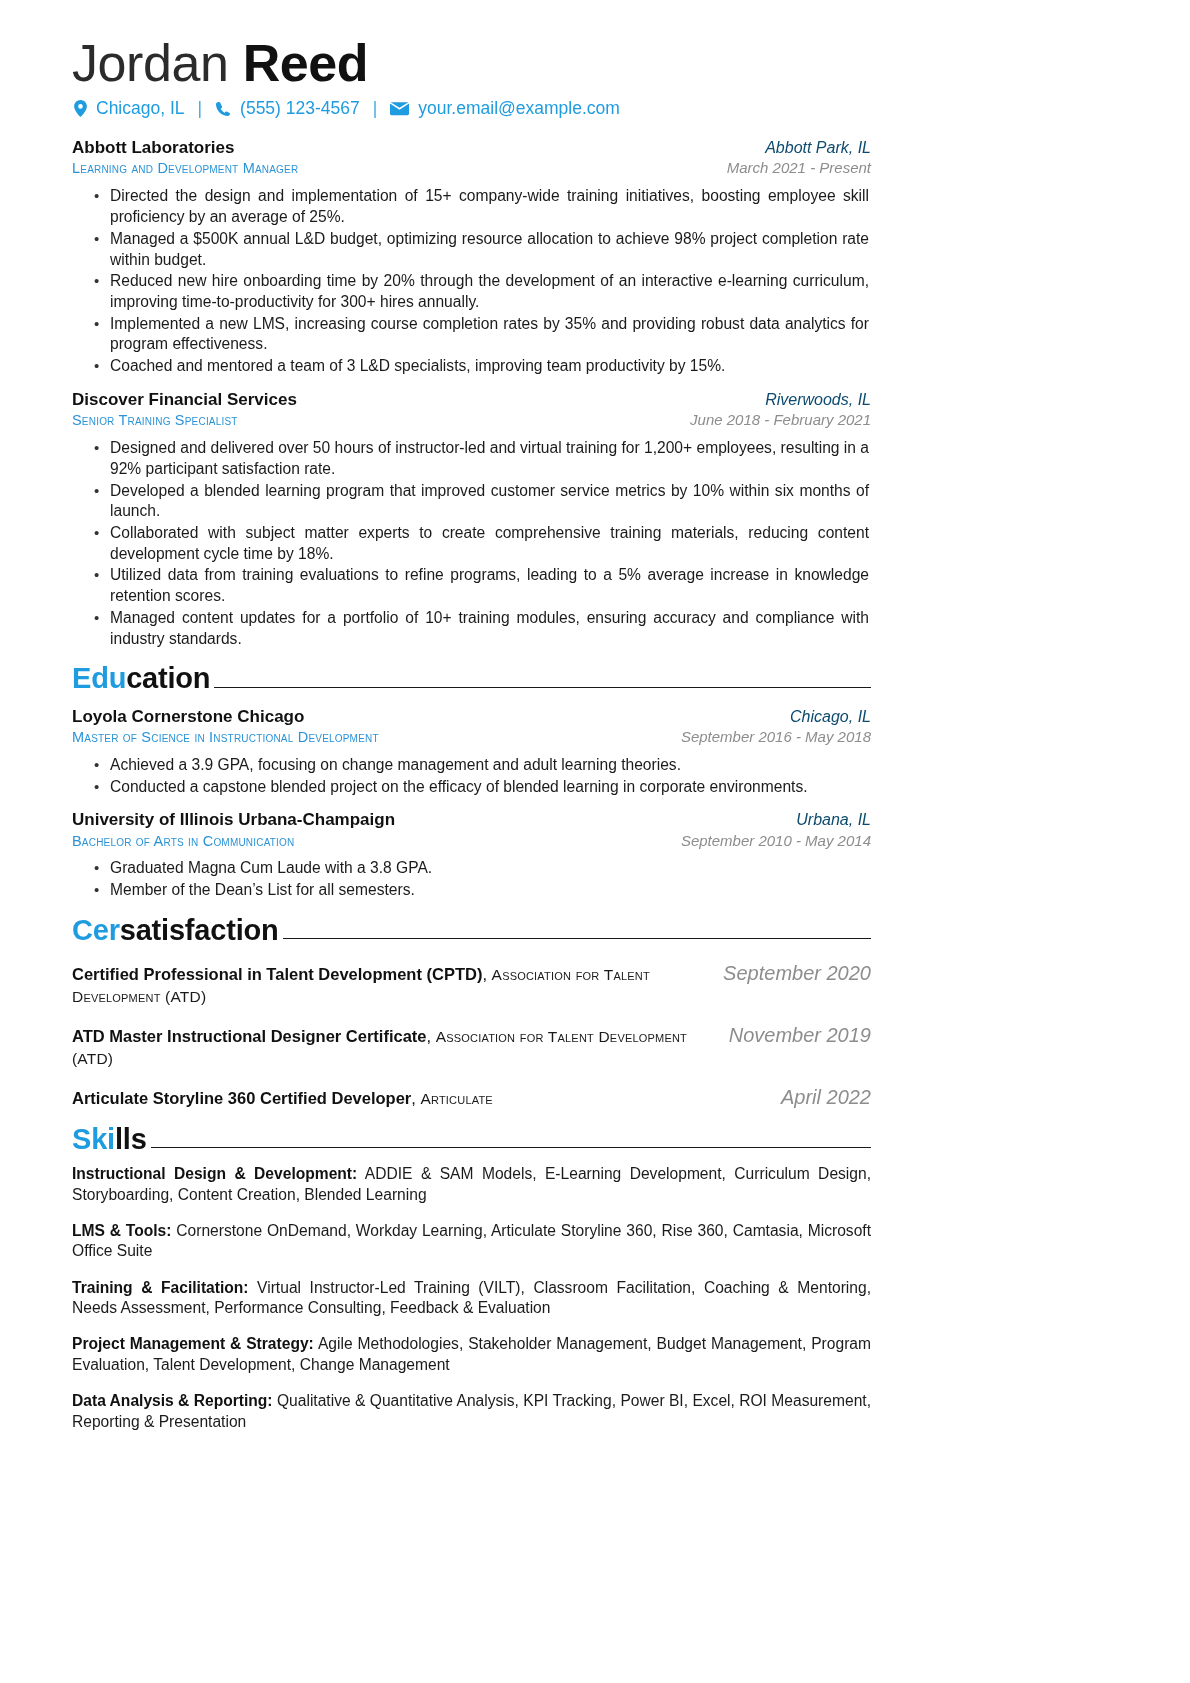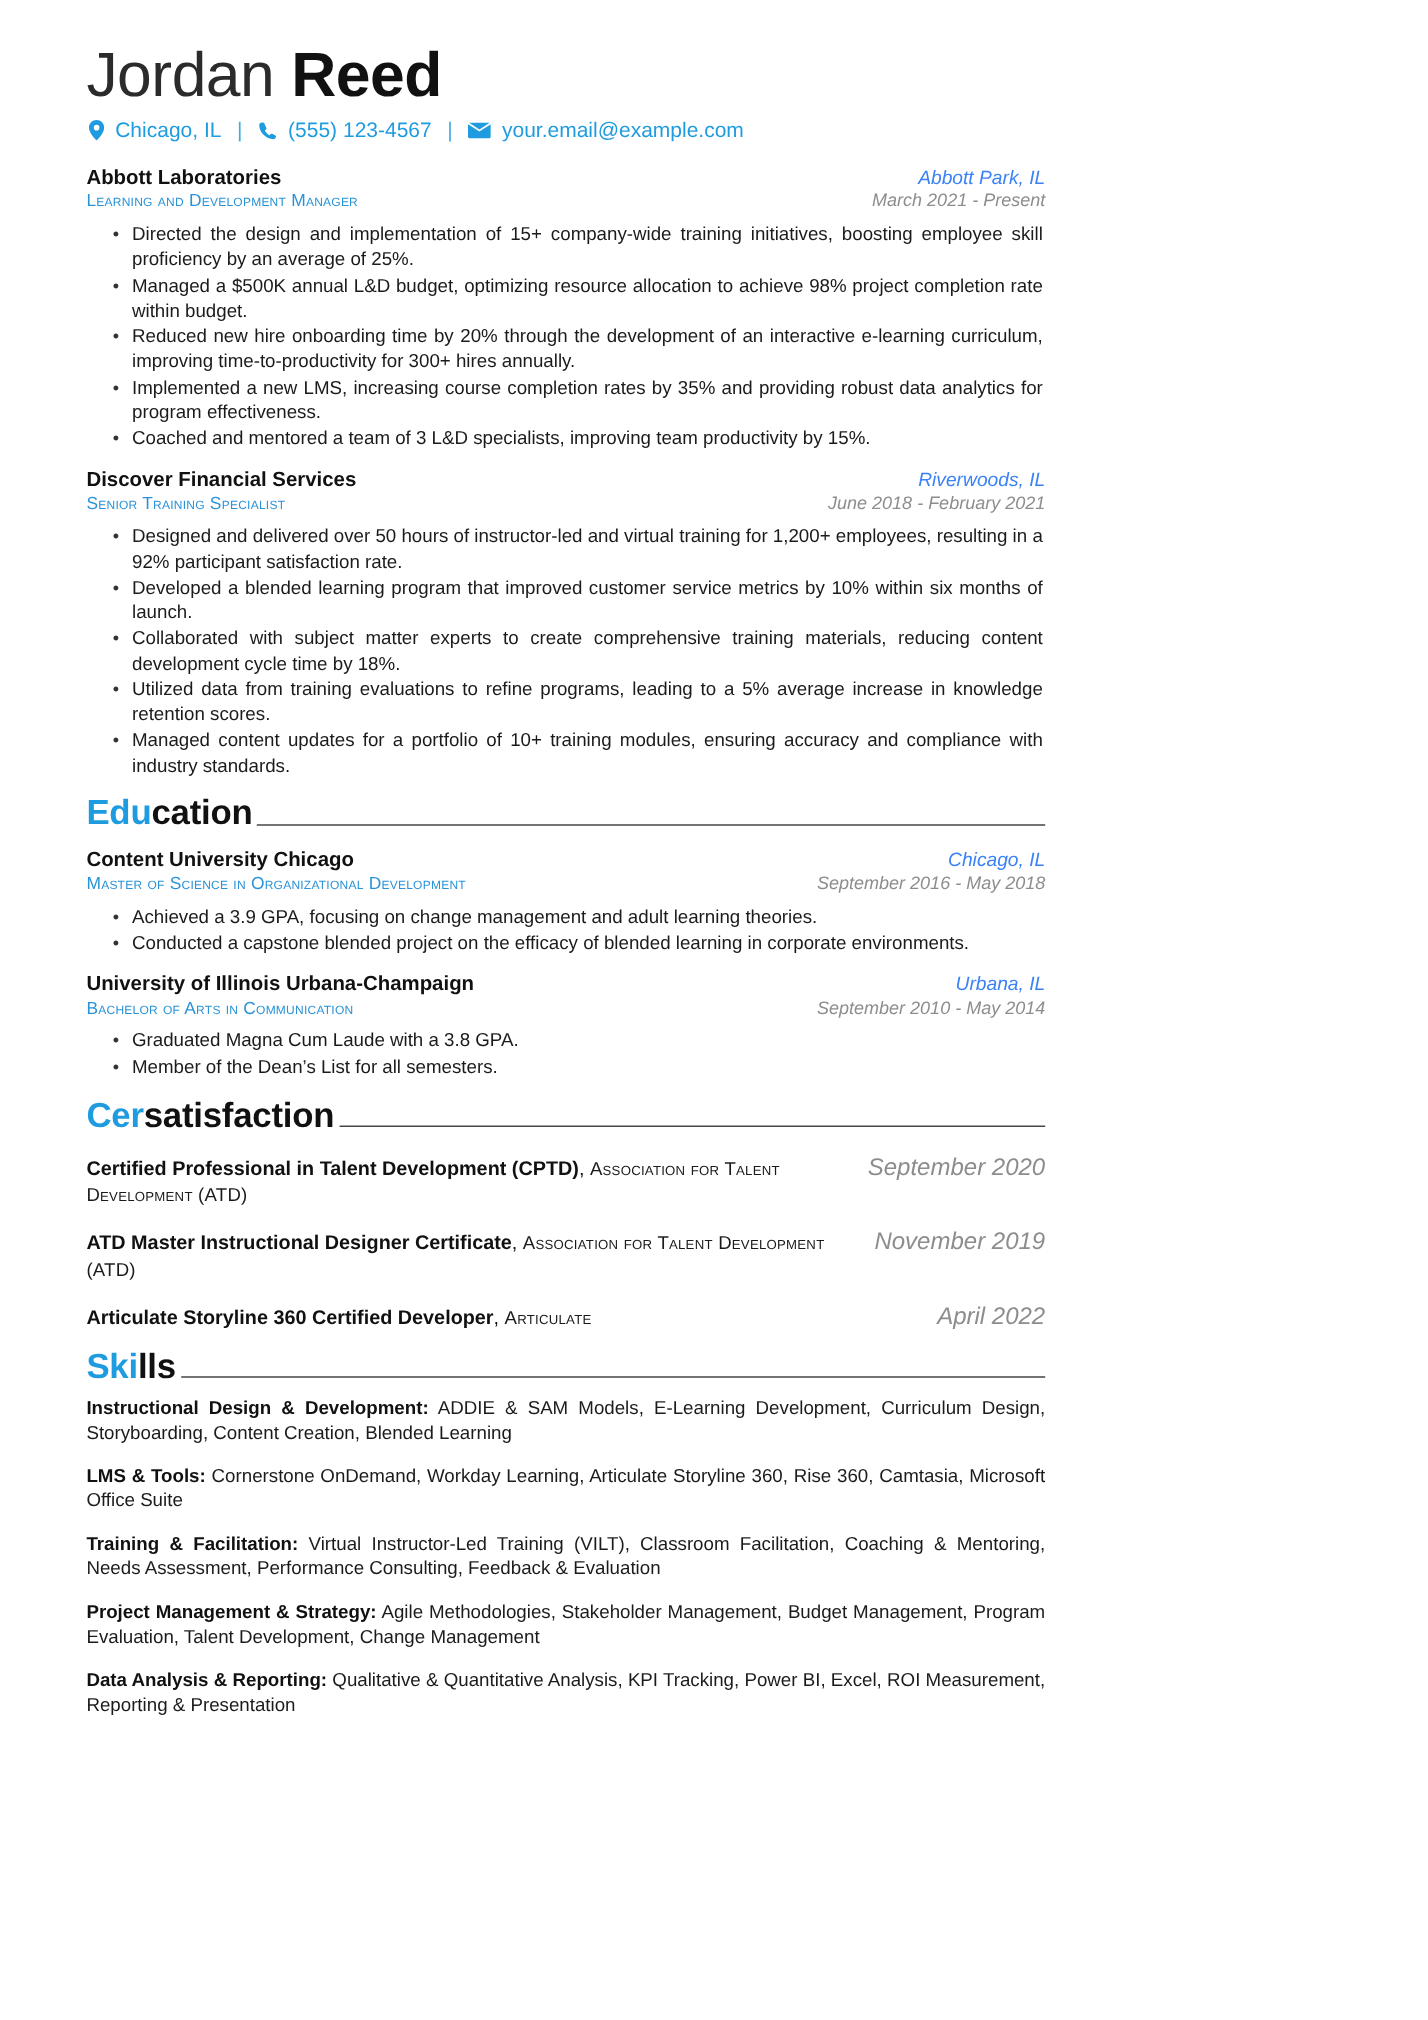--- a/index.html
+++ b/index.html
@@ -84,21 +84,21 @@
   }
   .org {
     font-size: 17px;
     font-weight: 700;
     color: #111;
     line-height: 1.25;
   }
   .place {
     font-size: 16px;
     font-style: italic;
-    color: #3b82f6;
+    color: #0c4a6e;
     white-space: nowrap;
     text-align: right;
   }
   .entry-sub {
     display: flex;
     justify-content: space-between;
     align-items: baseline;
     gap: 20px;
     margin-top: 1px;
   }
@@ -261,25 +261,25 @@
   </div>
 
   <div class="section">
     <div class="sec-head">
       <div class="sec-title"><span class="hl">Edu</span><span>cation</span></div>
       <div class="sec-rule"></div>
     </div>
 
     <div class="entry">
       <div class="entry-top">
-        <div class="org">Content University Chicago</div>
+        <div class="org">Loyola Cornerstone Chicago</div>
         <div class="place">Chicago, IL</div>
       </div>
       <div class="entry-sub">
-        <div class="role">Master of Science in Organizational Development</div>
+        <div class="role">Master of Science in Instructional Development</div>
         <div class="dates">September 2016 - May 2018</div>
       </div>
       <ul class="bullets">
         <li>Achieved a 3.9 GPA, focusing on change management and adult learning theories.</li>
         <li>Conducted a capstone blended project on the efficacy of blended learning in corporate environments.</li>
       </ul>
     </div>
 
     <div class="entry">
       <div class="entry-top">

